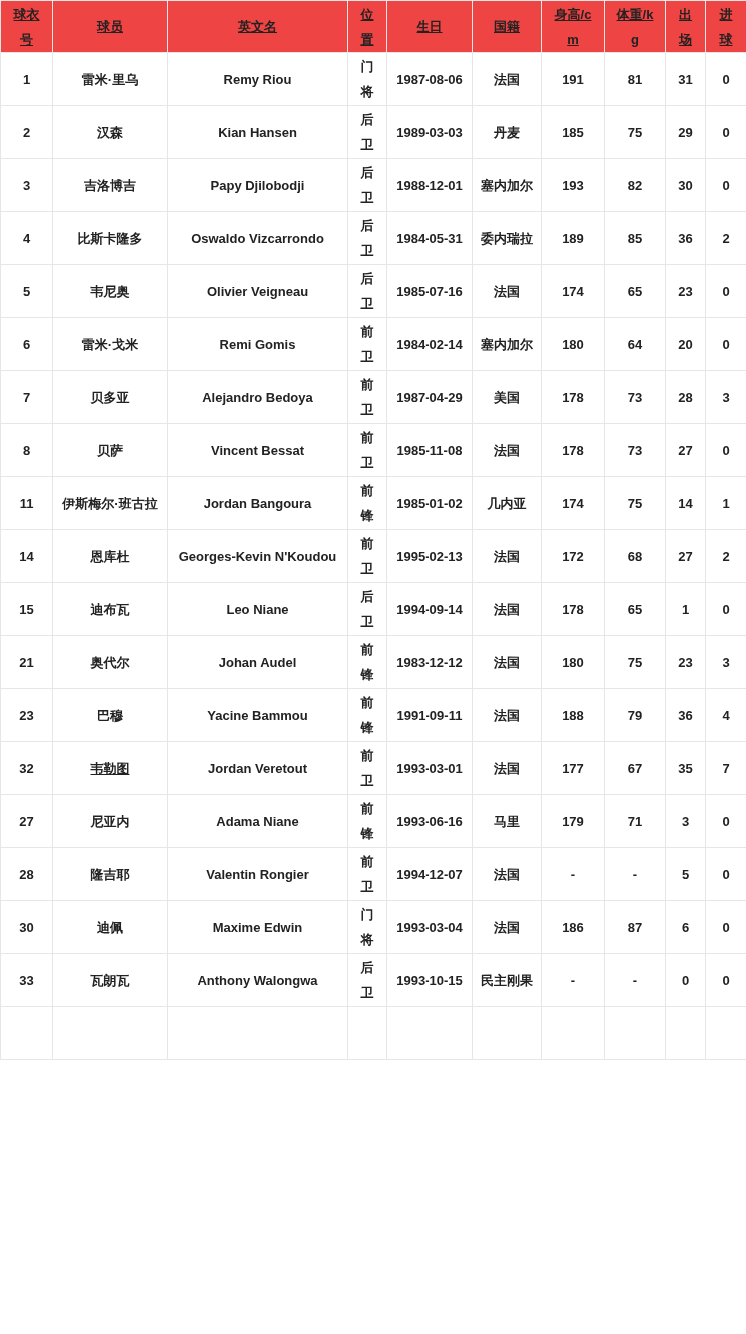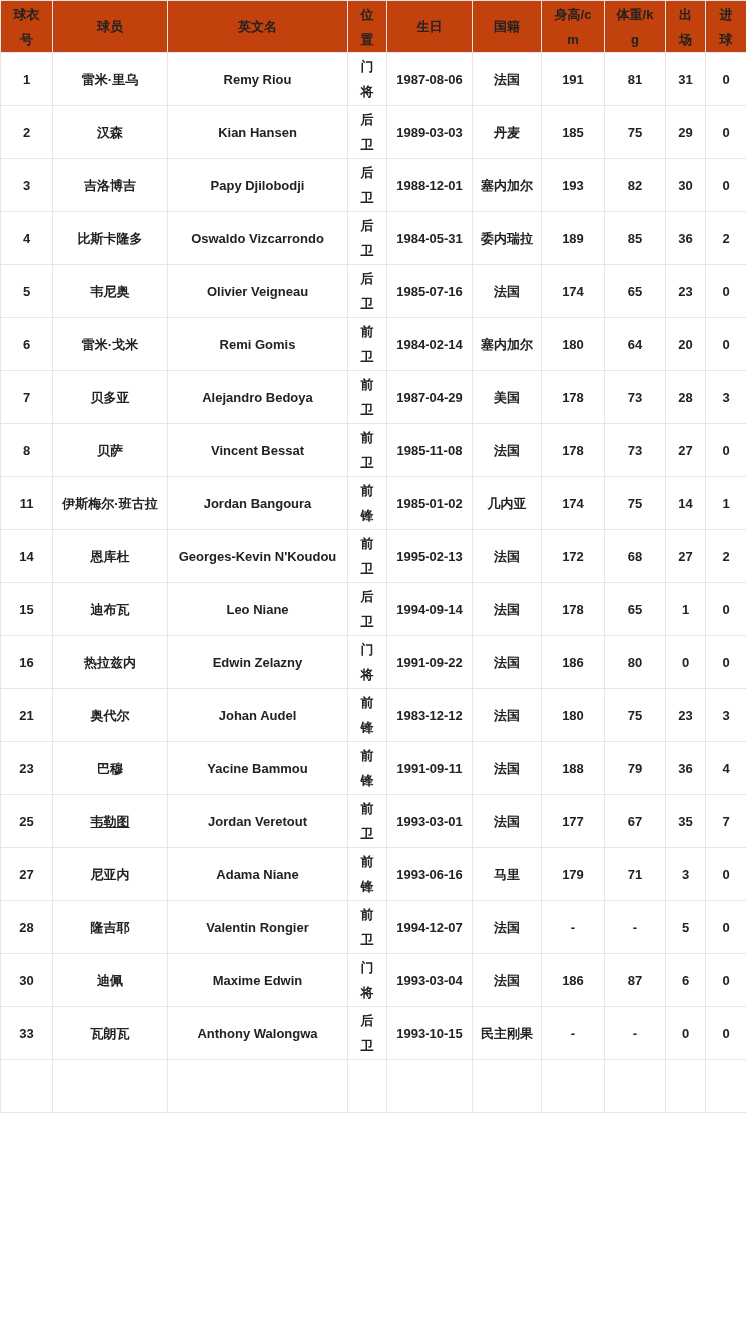--- a/index.html
+++ b/index.html
@@ -26,21 +26,22 @@
     border: 1px solid #e6e6e6;
     text-align: center;
     vertical-align: middle;
     word-break: break-all;
     line-height: 25px;
     padding: 0 8px;
     overflow: hidden;
   }
   thead tr {
     height: 52px;
-    background: #c2410c;
+    background: #ef4444;
+    text-decoration: underline;
   }
   tbody tr {
     height: 53px;
     background: #ffffff;
   }
   
   col.c1  { width: 52px;  }
   col.c2  { width: 115px; }
   col.c3  { width: 180px; }
   col.c4  { width: 39px;  }
@@ -218,32 +219,20 @@
         <td>Leo Niane</td>
         <td>后卫</td>
         <td>1994-09-14</td>
         <td>法国</td>
         <td>178</td>
         <td>65</td>
         <td>1</td>
         <td>0</td>
       </tr>
       <tr>
-        <td>16</td>
-        <td>热拉兹内</td>
-        <td>Edwin Zelazny</td>
-        <td>门将</td>
-        <td>1991-09-22</td>
-        <td>法国</td>
-        <td>186</td>
-        <td>80</td>
-        <td>0</td>
-        <td>0</td>
-      </tr>
-      <tr>
         <td>21</td>
         <td>奥代尔</td>
         <td>Johan Audel</td>
         <td>前锋</td>
         <td>1983-12-12</td>
         <td>法国</td>
         <td>180</td>
         <td>75</td>
         <td>23</td>
         <td>3</td>
@@ -254,21 +243,21 @@
         <td>Yacine Bammou</td>
         <td>前锋</td>
         <td>1991-09-11</td>
         <td>法国</td>
         <td>188</td>
         <td>79</td>
         <td>36</td>
         <td>4</td>
       </tr>
       <tr>
-        <td>25</td>
+        <td>32</td>
         <td><span class="player-link">韦勒图</span></td>
         <td>Jordan Veretout</td>
         <td>前卫</td>
         <td>1993-03-01</td>
         <td>法国</td>
         <td>177</td>
         <td>67</td>
         <td>35</td>
         <td>7</td>
       </tr>

